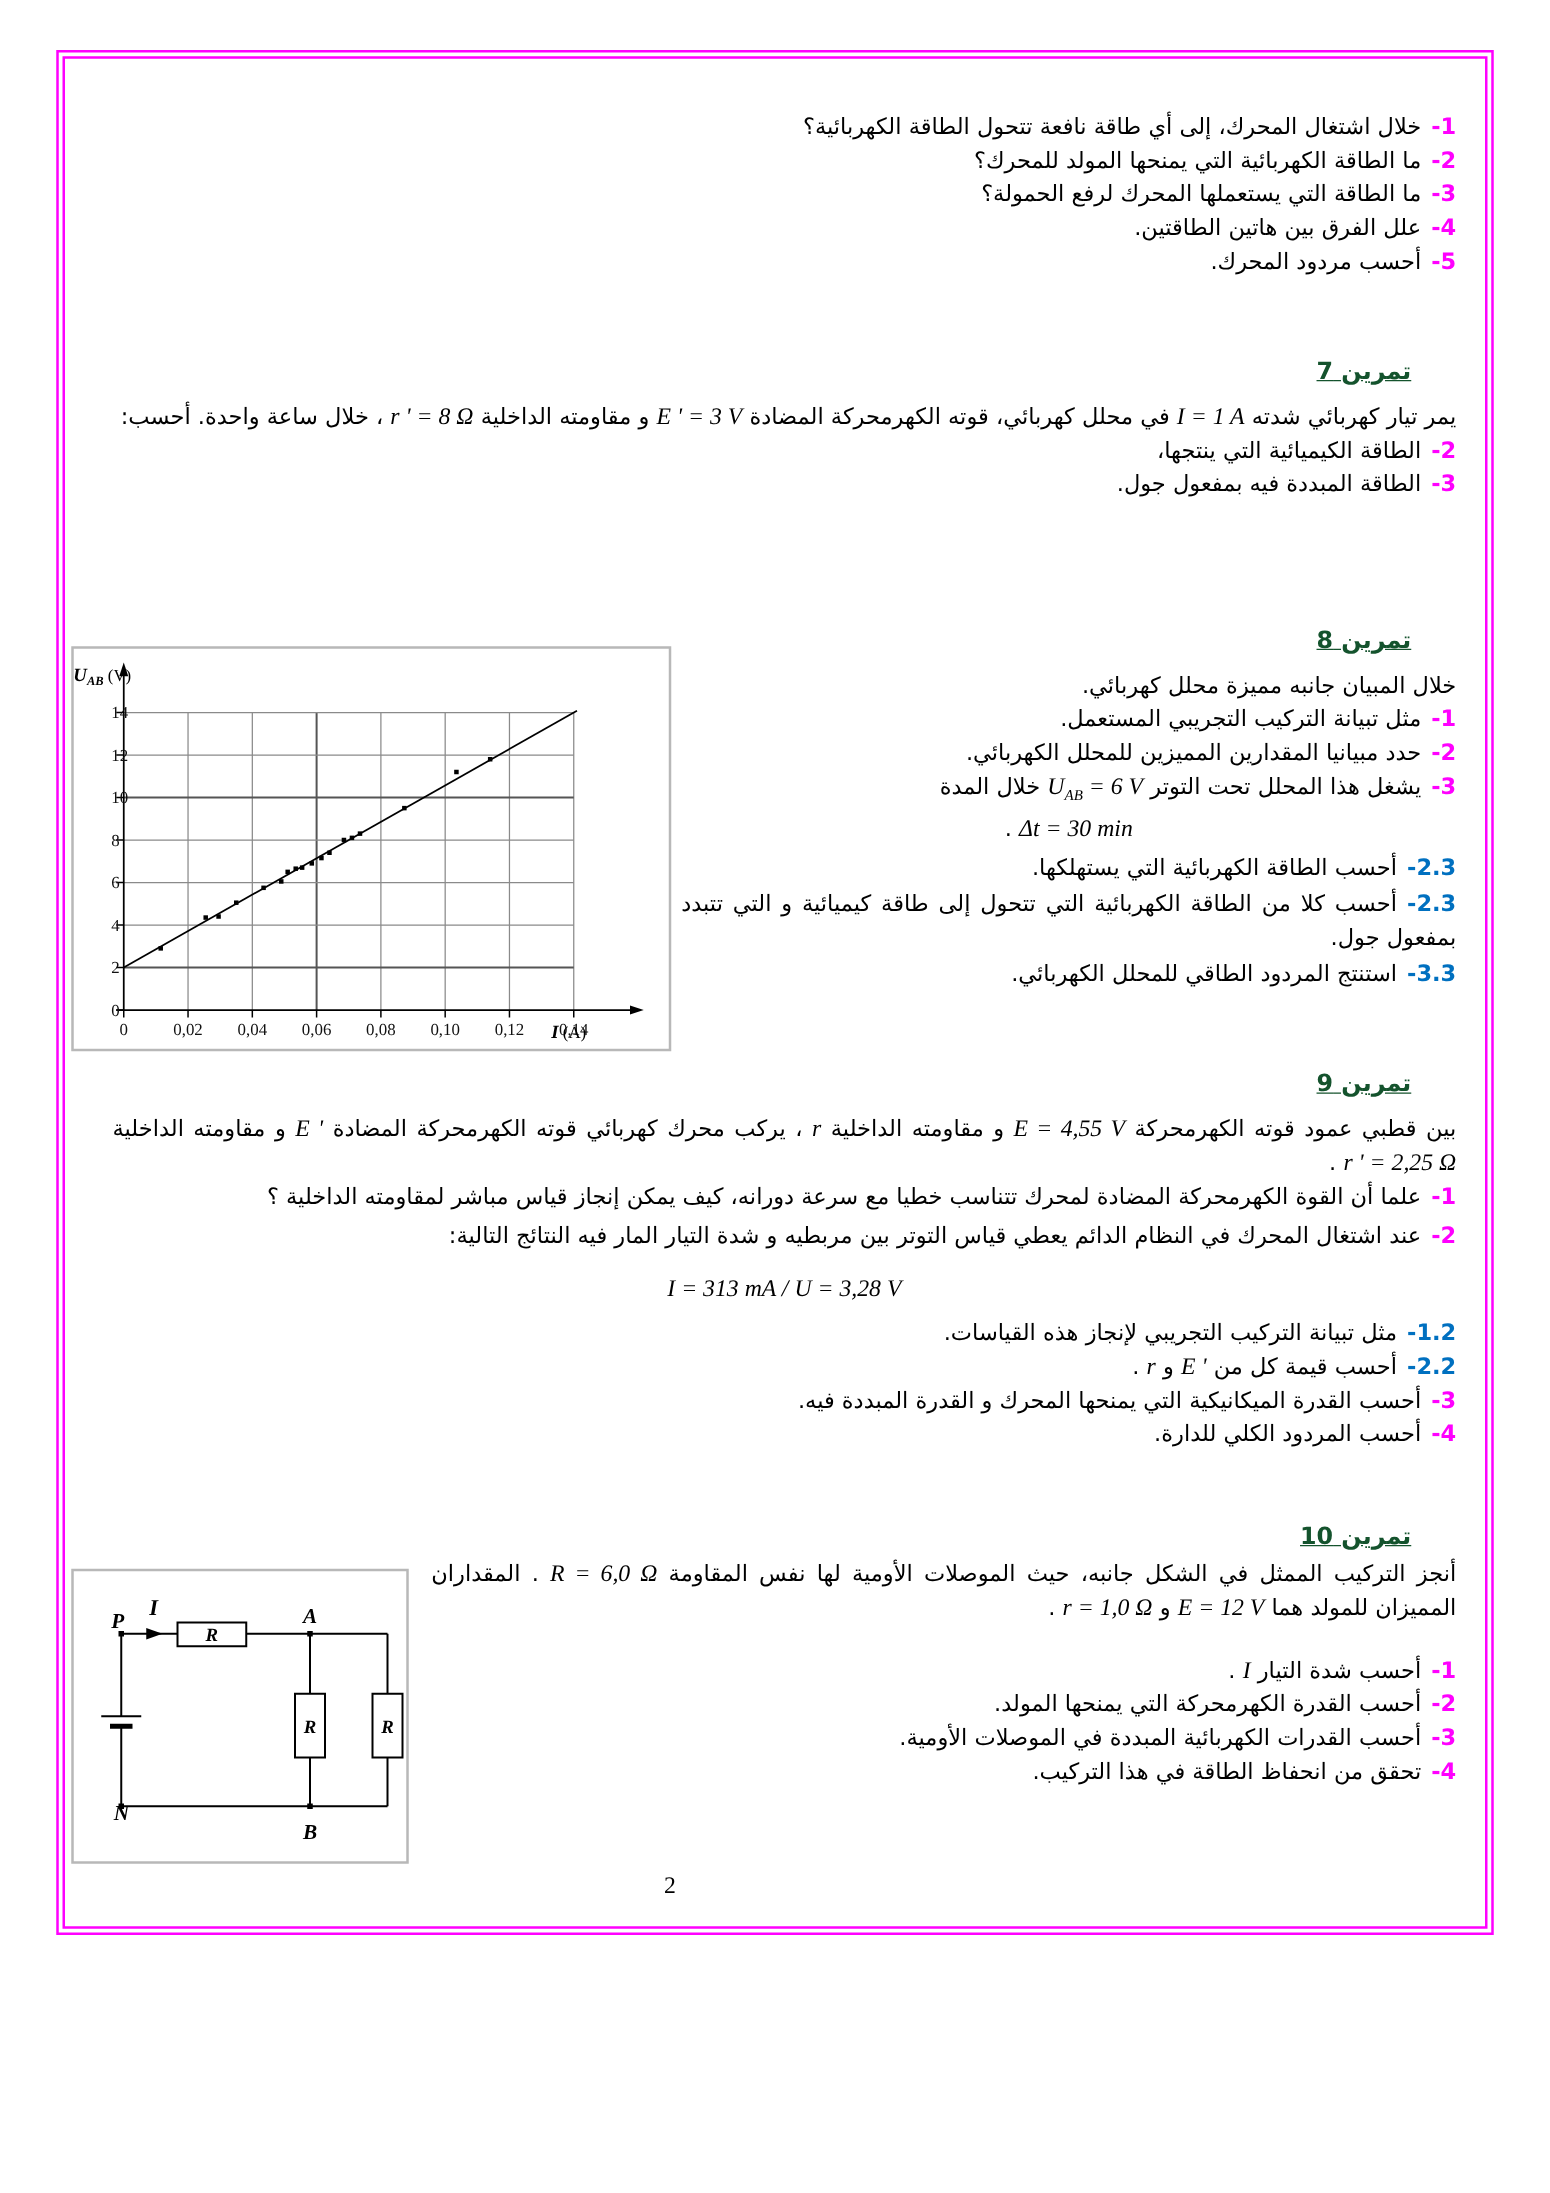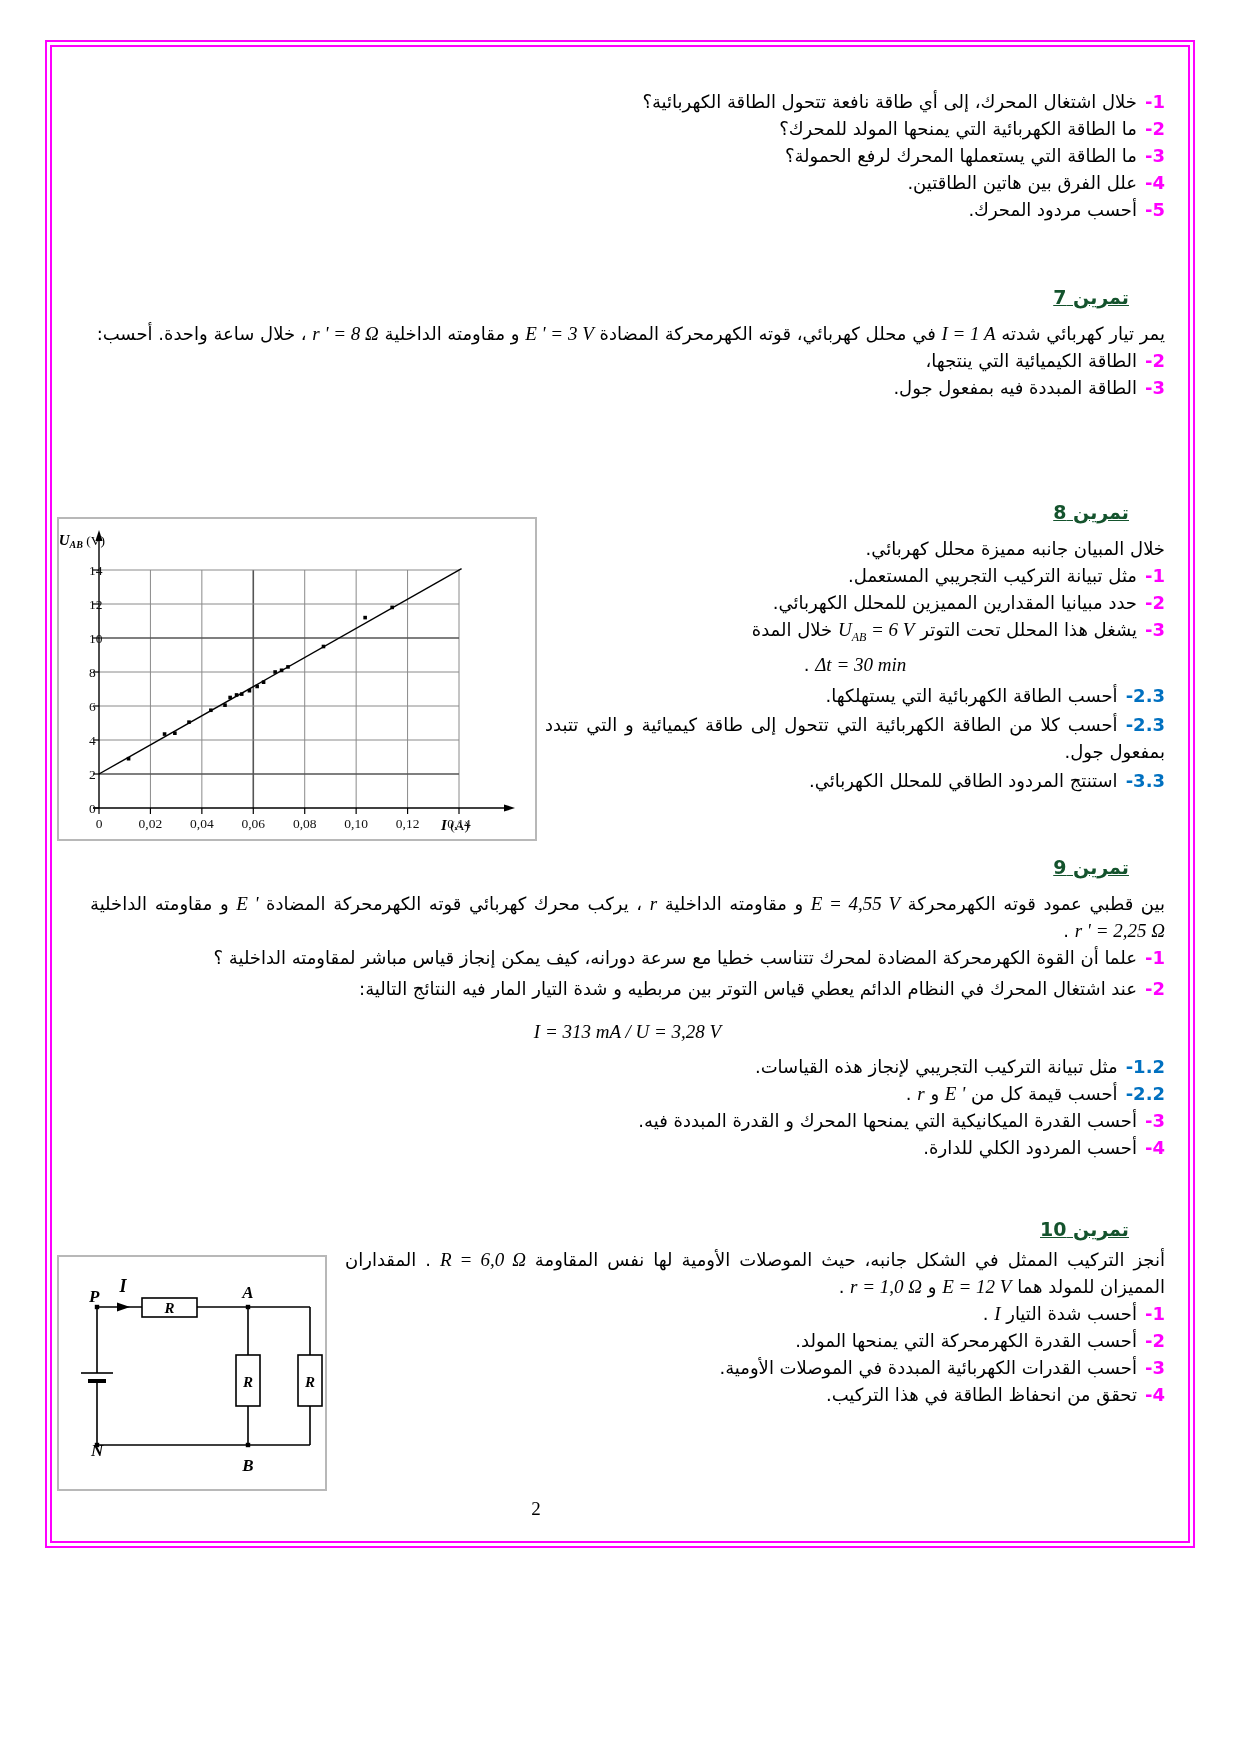--- a/index.html
+++ b/index.html
@@ -195,19 +195,19 @@
       <text x="189" y="214" font-family="&quot;Liberation Serif&quot;,serif" font-size="17" font-style="italic" font-weight="bold" text-anchor="middle" fill="#000">B</text>
       <text x="64" y="35" font-family="&quot;Liberation Serif&quot;,serif" font-size="18" font-style="italic" font-weight="bold" text-anchor="middle" fill="#000">I</text>
       <text x="110.5" y="56" font-family="&quot;Liberation Serif&quot;,serif" font-size="15" font-style="italic" font-weight="bold" text-anchor="middle" fill="#000">R</text>
       <text x="189" y="129.5" font-family="&quot;Liberation Serif&quot;,serif" font-size="15" font-style="italic" font-weight="bold" text-anchor="middle" fill="#000">R</text>
       <text x="251" y="129.5" font-family="&quot;Liberation Serif&quot;,serif" font-size="15" font-style="italic" font-weight="bold" text-anchor="middle" fill="#000">R</text>
     </svg>
 </div>
 
 <div class="sec" style="top:1246px;right:75px;left:345px;">
     <div class="row para"><span class="t">أنجز التركيب الممثل في الشكل جانبه، حيث الموصلات الأومية لها نفس المقاومة </span><span class="f" dir="ltr">R = 6,0 Ω</span><span class="t"> . المقداران المميزان للمولد هما </span><span class="f" dir="ltr">E = 12 V</span><span class="t"> و </span><span class="f" dir="ltr">r = 1,0 Ω</span><span class="t"> .</span></div>
-    <div class="row item" style="margin-top: 0;"><b class="num mag">1-</b><span class="t">أحسب شدة التيار </span><span class="f" dir="ltr">I</span><span class="t"> .</span></div>
+    <div class="row item" style="margin-top: 23px;"><b class="num mag">1-</b><span class="t">أحسب شدة التيار </span><span class="f" dir="ltr">I</span><span class="t"> .</span></div>
     <div class="row item"><b class="num mag">2-</b><span class="t">أحسب القدرة الكهرمحركة التي يمنحها المولد.</span></div>
     <div class="row item"><b class="num mag">3-</b><span class="t">أحسب القدرات الكهربائية المبددة في الموصلات الأومية.</span></div>
     <div class="row item"><b class="num mag">4-</b><span class="t">تحقق من انحفاظ الطاقة في هذا التركيب.</span></div>
   </div>
 
 <div class="page-num">2</div>
 
 </body></html>

